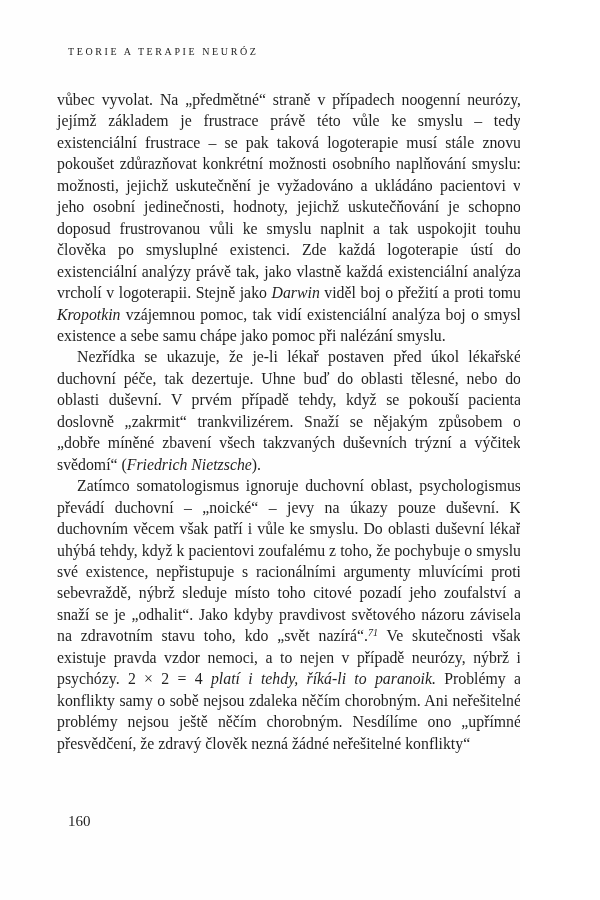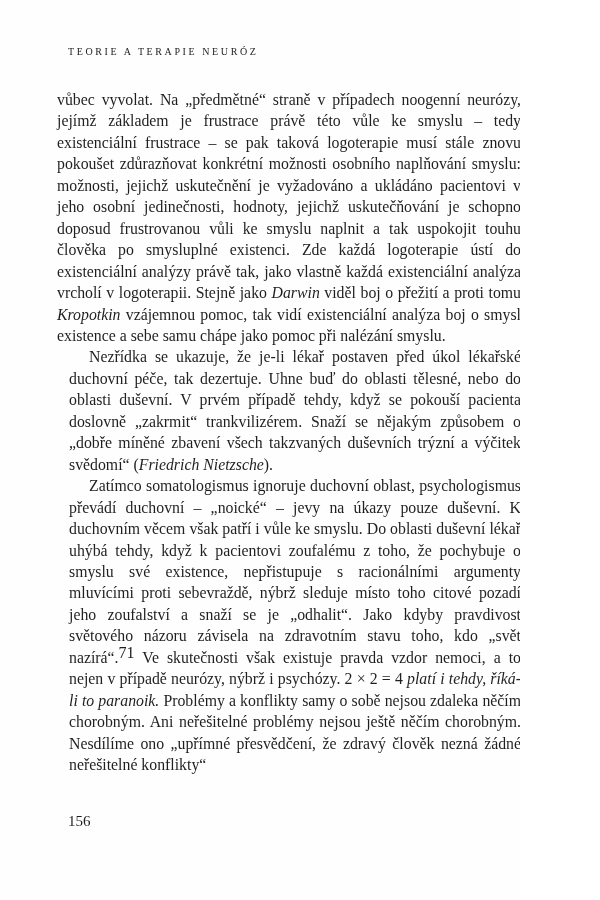--- a/index.html
+++ b/index.html
@@ -37,31 +37,31 @@
     text-align: justify;
     text-justify: inter-word;
   }
   p.para {
     margin: 0;
     padding: 0;
     text-indent: 0;
   }
   p.para.indent {
     text-indent: 20px;
-    margin-left: 12px;
   }
   .page-body em {
     font-style: italic;
   }
   .page-body sup {
-    font-size: 16px;
+    font-size: 10px;
     line-height: 0;
     vertical-align: baseline;
     position: relative;
     top: -5px;
+    font-style: italic;
   }
   .page-number {
     position: absolute;
     left: 68px;
     top: 813px;
     font-size: 15px;
     color: #1f1f1f;
   }
 </style>
 </head>
@@ -69,14 +69,14 @@
 
 <div class="page">
   <div class="running-header">TEORIE A TERAPIE NEURÓZ</div>
 
   <main class="page-body">
       <p class="para"><span>vůbec vyvolat. Na „předmětné“ straně v případech noogenní neurózy, jejímž základem je frustrace právě této vůle ke smyslu – tedy existenciální frustrace – se pak taková logoterapie musí stále znovu pokoušet zdůrazňovat konkrétní možnosti osobního naplňování smyslu: možnosti, jejichž uskutečnění je vyžadováno a ukládáno pacientovi v jeho osobní jedinečnosti, hodnoty, jejichž uskutečňování je schopno doposud frustrovanou vůli ke smyslu naplnit a tak uspokojit touhu člověka po smysluplné existenci. Zde každá logoterapie ústí do existenciální analýzy právě tak, jako vlastně každá existenciální analýza vrcholí v logoterapii. Stejně jako </span><em>Darwin</em><span> viděl boj o přežití a proti tomu </span><em>Kropotkin</em><span> vzájemnou pomoc, tak vidí existenciální analýza boj o smysl existence a sebe samu chápe jako pomoc při nalézání smyslu.</span></p>
       <p class="para indent"><span>Nezřídka se ukazuje, že je-li lékař postaven před úkol lékařské duchovní péče, tak dezertuje. Uhne buď do oblasti tělesné, nebo do oblasti duševní. V prvém případě tehdy, když se pokouší pacienta doslovně „zakrmit“ trankvilizérem. Snaží se nějakým způsobem o „dobře míněné zbavení všech takzvaných duševních trýzní a výčitek svědomí“ (</span><em>Friedrich Nietzsche</em><span>).</span></p>
       <p class="para indent"><span>Zatímco somatologismus ignoruje duchovní oblast, psychologismus převádí duchovní – „noické“ – jevy na úkazy pouze duševní. K duchovním věcem však patří i vůle ke smyslu. Do oblasti duševní lékař uhýbá tehdy, když k pacientovi zoufalému z toho, že pochybuje o smyslu své existence, nepřistupuje s racionálními argumenty mluvícími proti sebevraždě, nýbrž sleduje místo toho citové pozadí jeho zoufalství a snaží se je „odhalit“. Jako kdyby pravdivost světového názoru závisela na zdravotním stavu toho, kdo „svět nazírá“.</span><sup>71</sup><span> Ve skutečnosti však existuje pravda vzdor nemoci, a to nejen v případě neurózy, nýbrž i psychózy. 2 × 2 = 4 </span><em>platí i tehdy, říká-li to paranoik.</em><span> Problémy a konflikty samy o sobě nejsou zdaleka něčím chorobným. Ani neřešitelné problémy nejsou ještě něčím chorobným. Nesdílíme ono „upřímné přesvědčení, že zdravý člověk nezná žádné neřešitelné konflikty“</span></p>
     </main>
 
-  <div class="page-number">156</div>
+  <div class="page-number">160</div>
 </div>
 
 </body></html>

